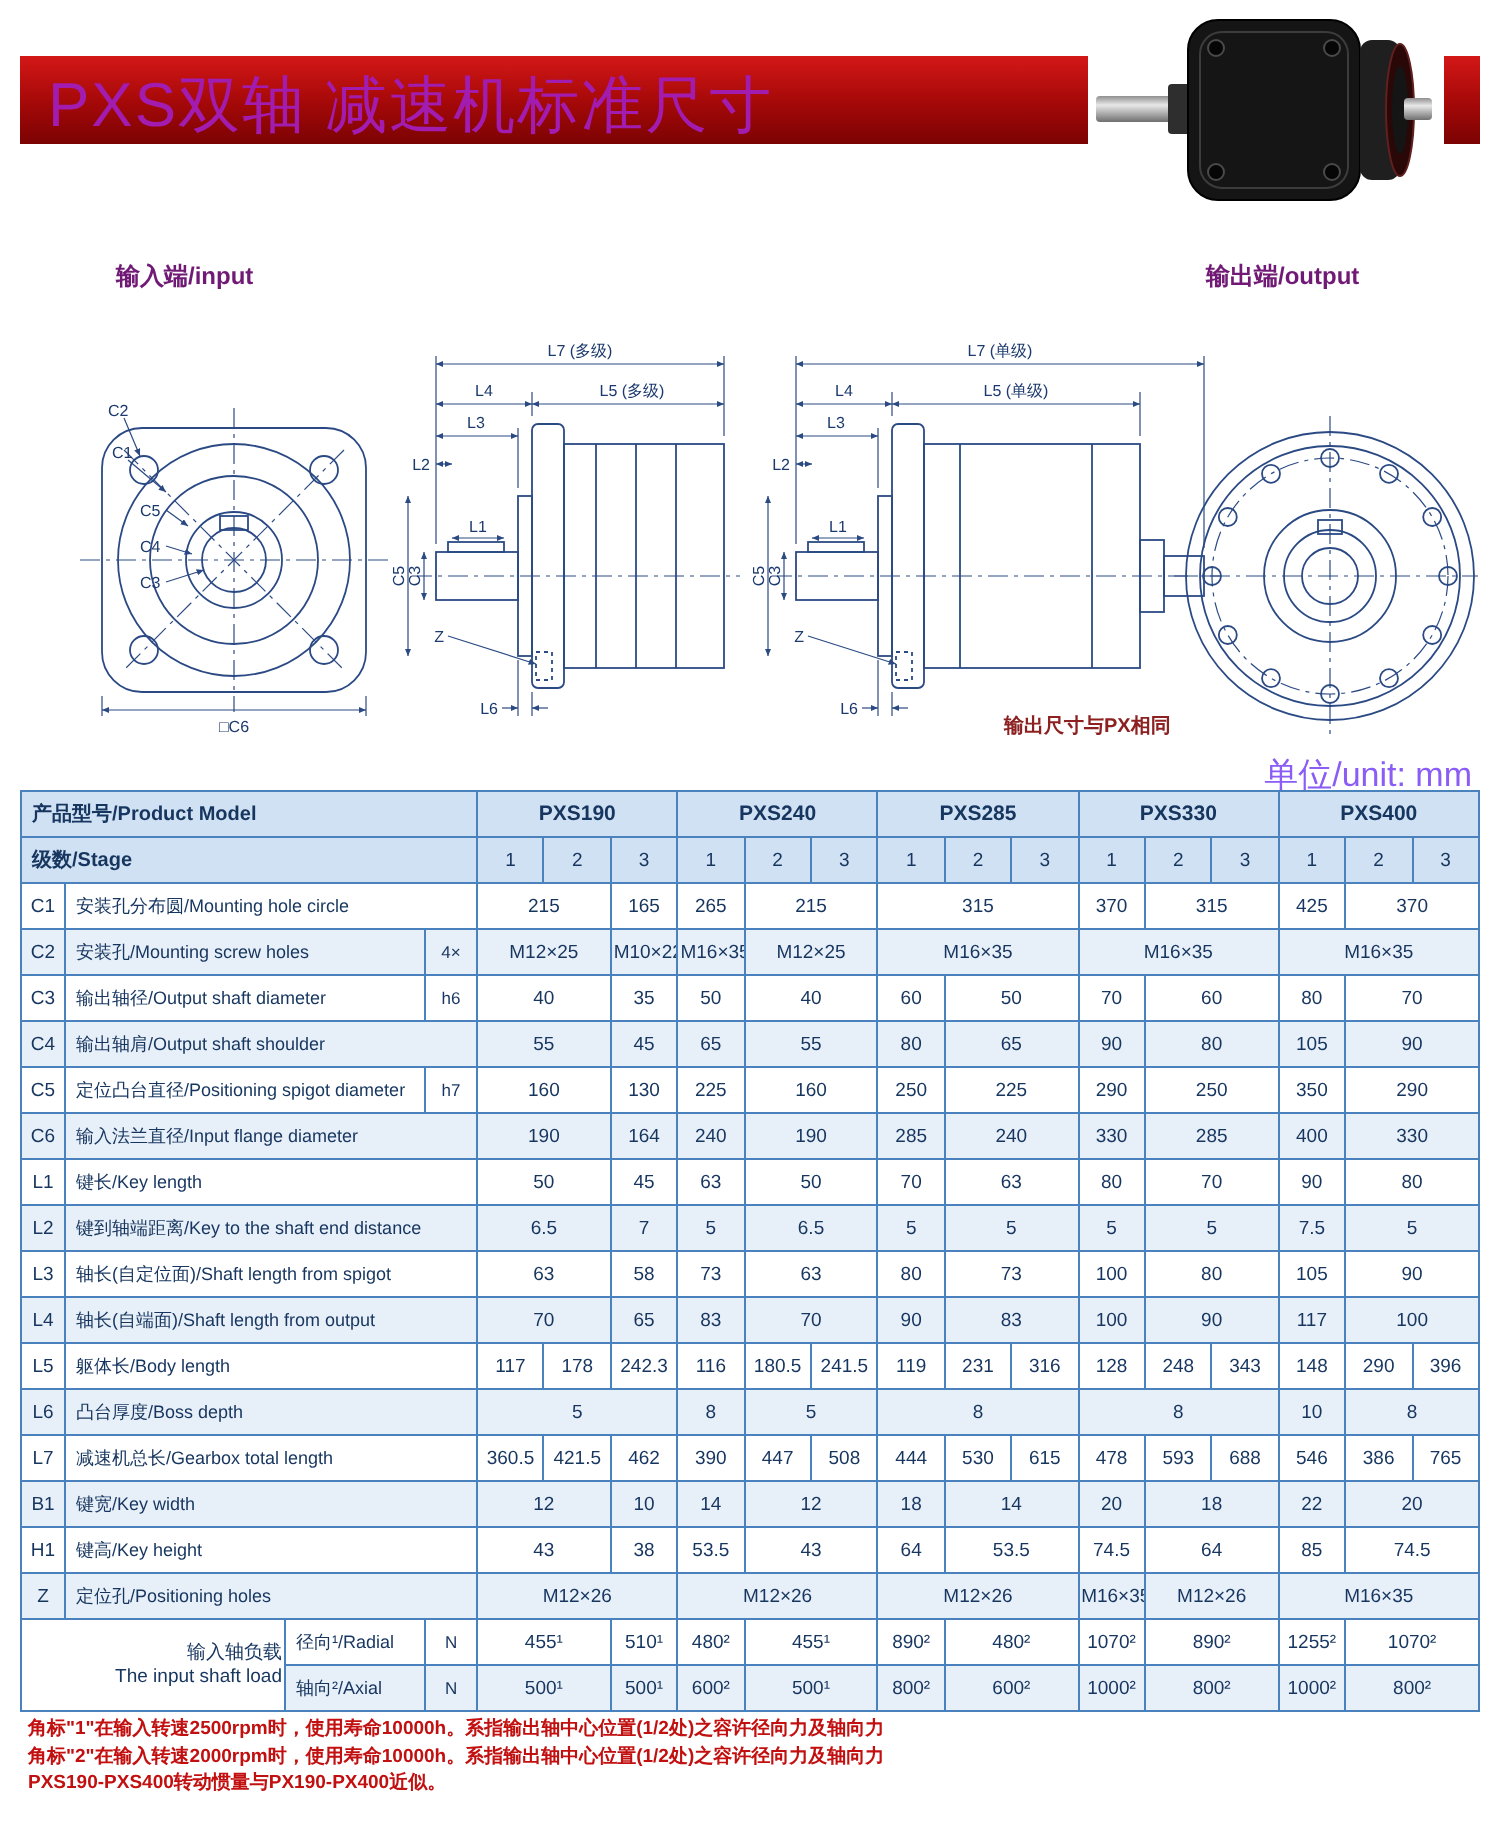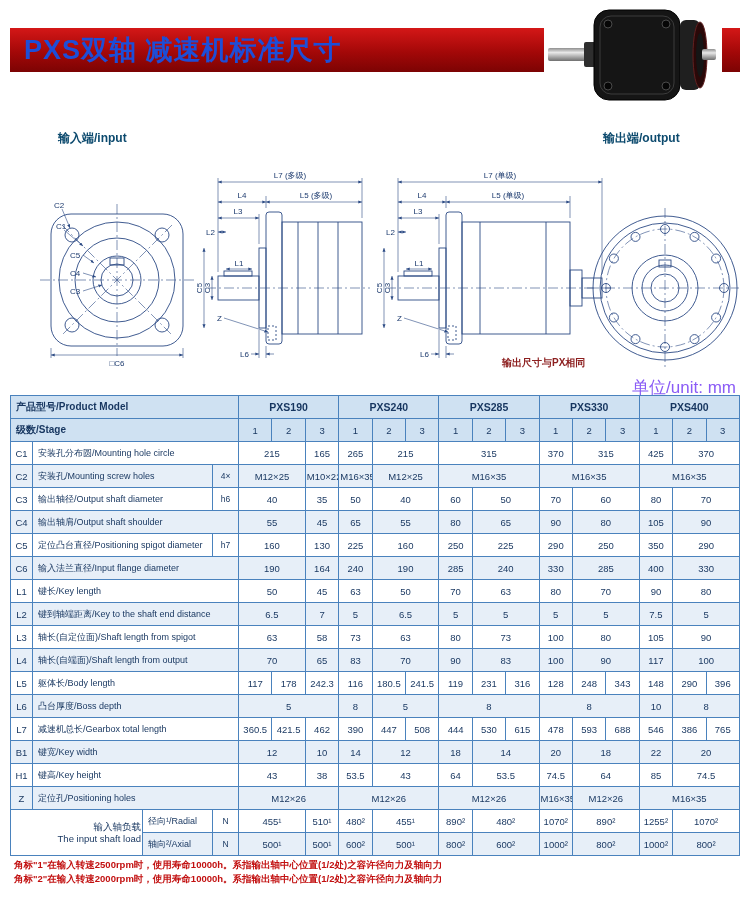--- a/index.html
+++ b/index.html
@@ -2,25 +2,25 @@
 <html><head>
 <meta charset="utf-8">
 <style>
   *{margin:0;padding:0;box-sizing:border-box}
   html,body{background:#fff}
   body{font-family:"Liberation Sans","DejaVu Sans",sans-serif;color:#16355f}
   .page{position:relative;width:750px;height:918px;background:#fff;overflow:hidden}
 
   .banner{position:absolute;left:10px;top:28px;width:730px;height:44px;
           background:linear-gradient(180deg,#d41717 0%,#a30808 55%,#7c0303 100%)}
-  .title{position:absolute;left:24px;top:32px;z-index:3;font-size:27px;font-weight:bold;
-         color:#1d4ed8;letter-spacing:1px;white-space:nowrap}
+  .title{position:absolute;left:24px;top:32px;z-index:3;font-size:31px;font-weight:normal;
+         color:#a21caf;letter-spacing:1px;white-space:nowrap}
   .photo{position:absolute;right:28px;top:4px;width:178px;height:104px;background:#fff;z-index:2}
 
-  .io-label{position:absolute;top:130px;font-size:12px;font-weight:bold;color:#0c4a6e}
+  .io-label{position:absolute;top:130px;font-size:12px;font-weight:bold;color:#701a75}
   .io-in{left:58px}.io-out{left:603px}
 
   svg.draw{position:absolute;left:10px;top:148px}
   .cl{stroke-dasharray:10 3 2 3;stroke-width:.6}
   .dim{stroke-width:.6}
   .dash2{stroke-dasharray:2 2}
 
   .note{position:absolute;left:502px;top:356px;font-size:10px;font-weight:bold;color:#8d2020}
   .unit{position:absolute;right:14px;top:376px;font-size:17px;font-weight:normal;color:#8b5cf6}
 
@@ -534,15 +534,16 @@
           <td class="val" colspan="2">800²</td>
           <td class="val" colspan="1">1000²</td>
           <td class="val" colspan="2">800²</td>
         </tr>
       </tbody>
     </table>
 
   <div class="foot">
     <div>角标"1"在输入转速2500rpm时，使用寿命10000h。系指输出轴中心位置(1/2处)之容许径向力及轴向力</div>
     <div>角标"2"在输入转速2000rpm时，使用寿命10000h。系指输出轴中心位置(1/2处)之容许径向力及轴向力</div>
+    <div>PXS190-PXS400转动惯量与PX190-PX400近似。</div>
   </div>
 
 </div>
 
 </body></html>

